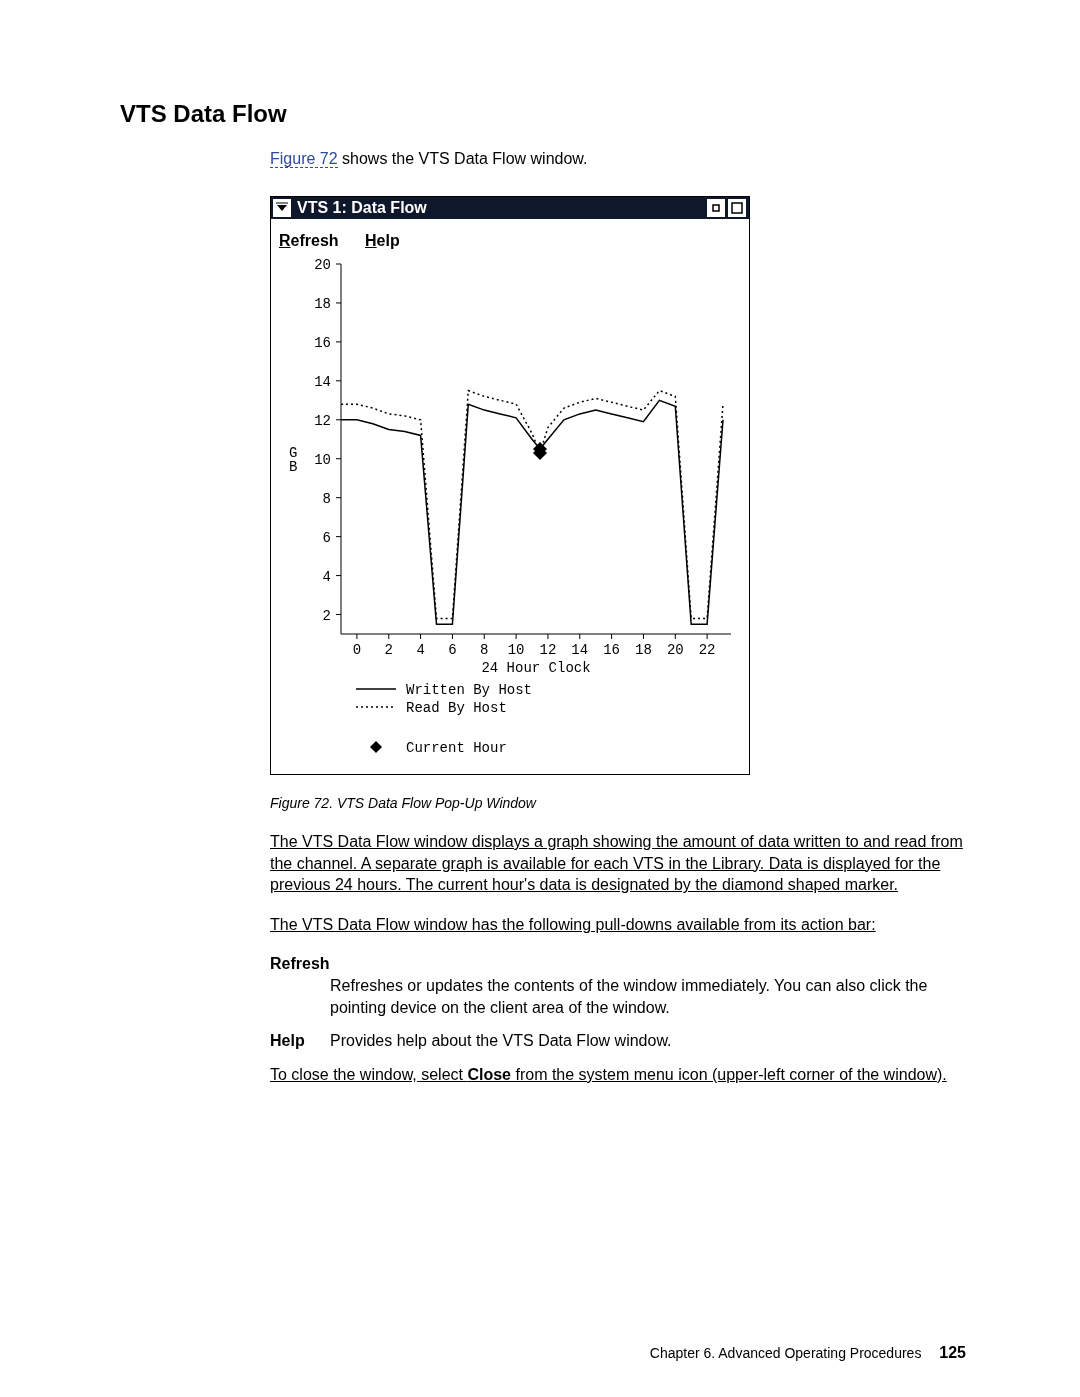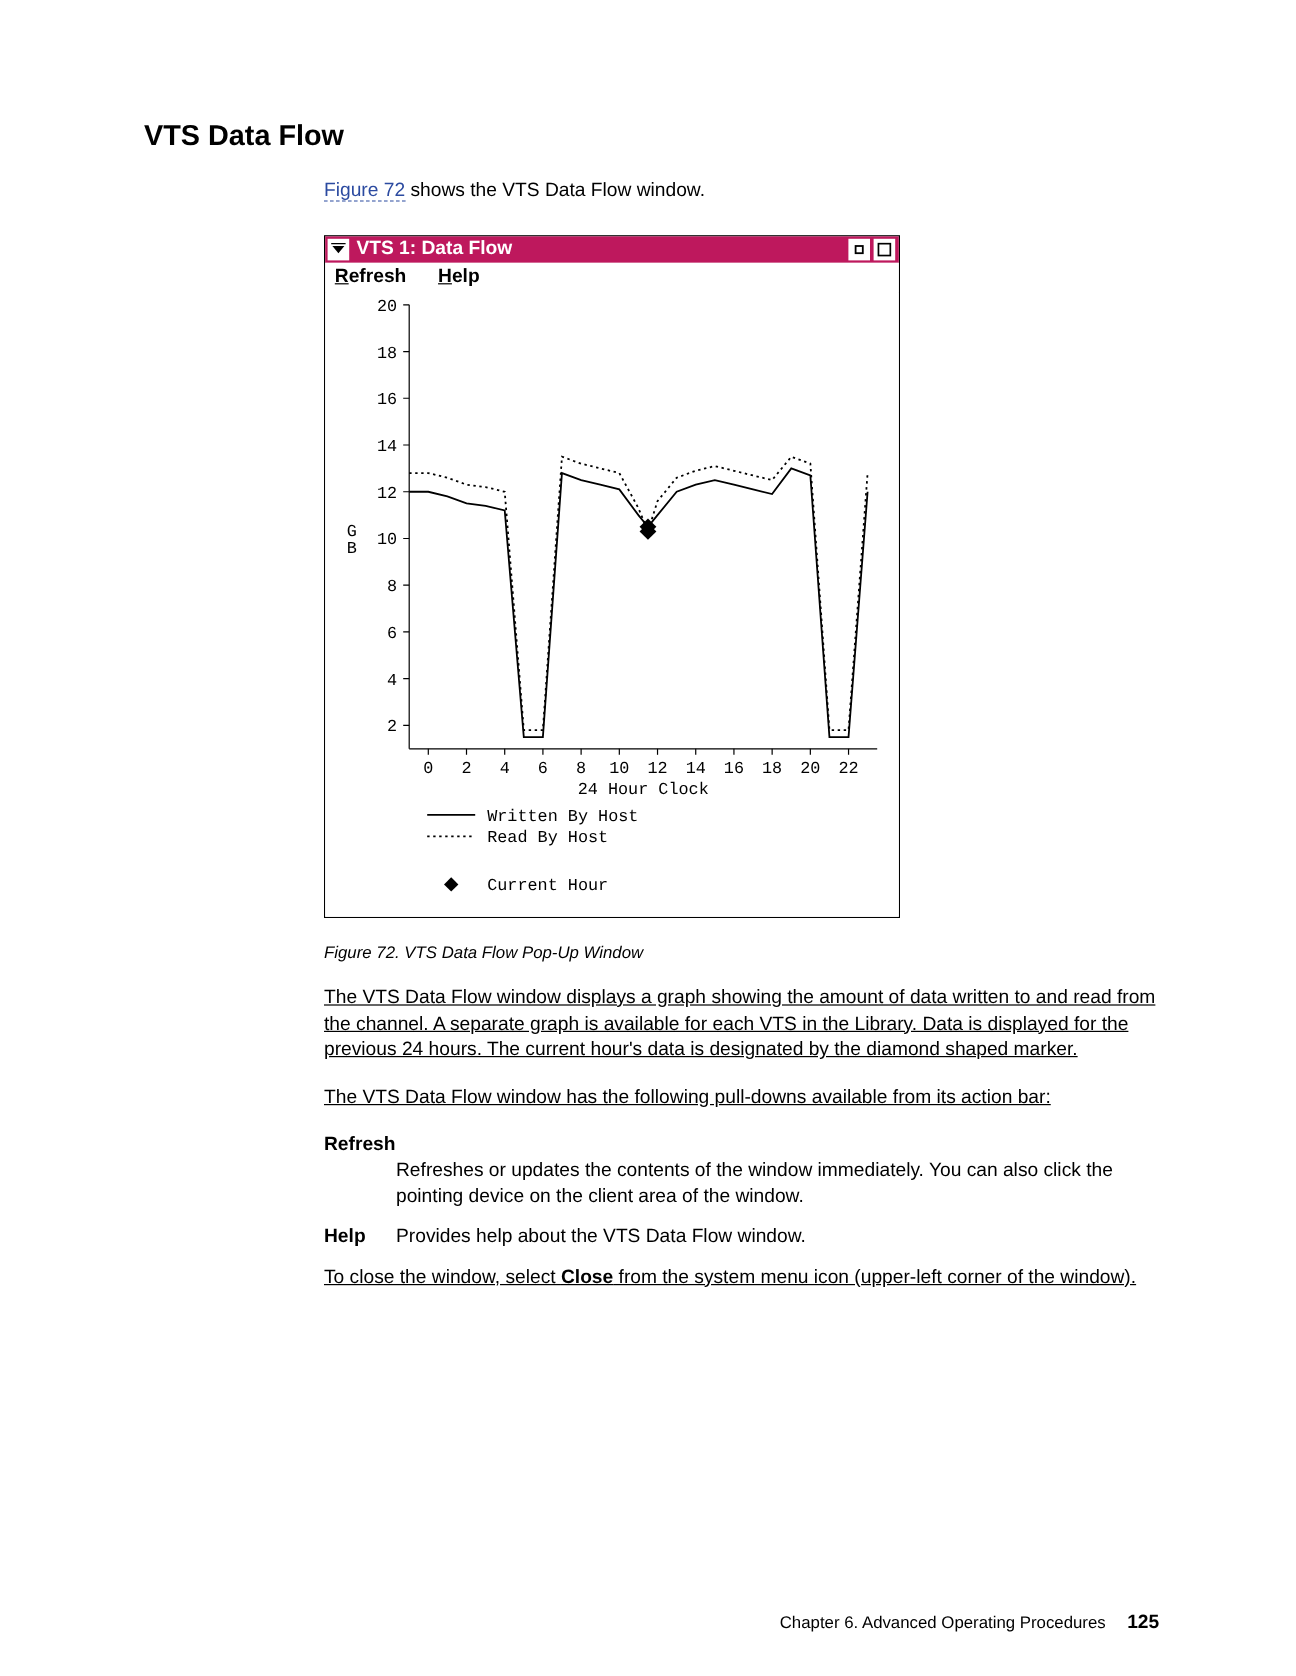--- a/index.html
+++ b/index.html
@@ -39,21 +39,21 @@
   
   .popup {
     width: 480px;
     border: 1px solid #000;
     margin-left: 150px;
     box-sizing: border-box;
   }
   .titlebar {
     display: flex;
     align-items: flex-start;
-    background: #be185d;
+    background: #0f172a;
     color: #fff;
     font-family: 'Arial', sans-serif;
     font-size: 16px;
     font-weight: bold;
     padding: 2px 3px 2px 2px;
   }
   .sysmenu {
     width: 18px;
     height: 18px;
     background: #fff;
@@ -67,21 +67,21 @@
   .winbtns { display: flex; gap: 3px; }
   .winbtn {
     width: 18px; height: 18px;
     background: #fff;
     display: flex; align-items: center; justify-content: center;
   }
   .winbtn svg { width: 12px; height: 12px; }
 
   .menubar {
     background: #fff;
-    padding: 3px 8px 4px 8px;
+    padding: 13px 8px 4px 8px;
     font-size: 16px;
     font-family: 'Arial', sans-serif;
     font-weight: bold;
   }
   .menubar span.mi { margin-right: 22px; }
   .menubar span.mi .ul { text-decoration: underline; }
 
   .chart-holder {
     position: relative;
     width: 478px;

